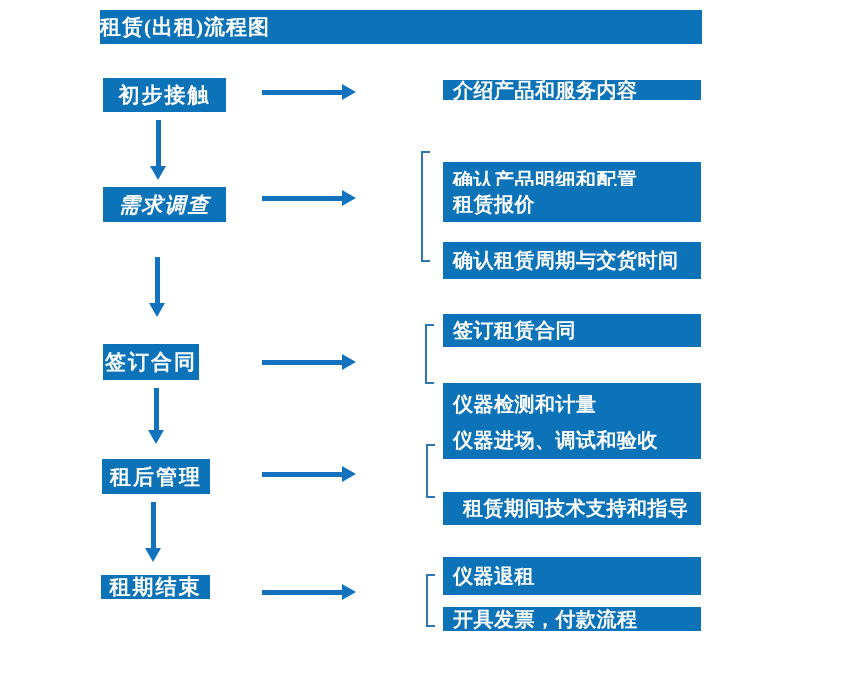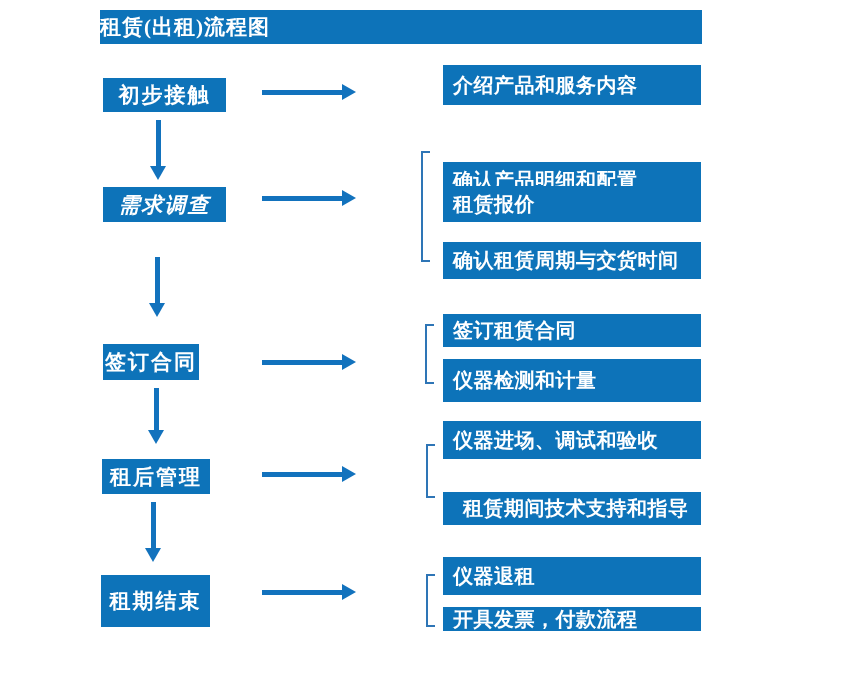--- a/index.html
+++ b/index.html
@@ -27,28 +27,28 @@
     position:absolute;background:var(--box-blue);color:var(--box-text);
     font-weight:bold;display:flex;align-items:center;box-sizing:border-box;
   }
   .lbox{justify-content:center;font-size:21px;letter-spacing:2px;}
   .rbox{left:443px;width:258px;padding-left:10px;font-size:20px;letter-spacing:0.5px;}
 
   .s1{left:103px;top:78px; width:123px;height:34px;}
   .s2{left:103px;top:187px;width:123px;height:35px;font-style:italic;}
   .s3{left:103px;top:344px;width:96px;height:36px;text-align:right;}
   .s4{left:102px;top:459px;width:108px;height:35px;}
-  .s5{left:101px;top:575px;width:109px;height:52px;}
+  .s5{left:101px;top:575px;width:109px;height:24px;}
 
-  .d1{top:65px; height:40px;}
+  .d1{top:80px; height:20px;}
   .d2{top:132px;height:37px;margin-top:30px;}
   .d3{top:186px;height:36px;}
   .d4{top:242px;height:37px;}
   .d5{top:314px;height:33px;}
-  .d6{top:359px;height:43px;}
+  .d6{top:383px;height:43px;}
   .d7{top:421px;height:38px;}
   .d8{top:492px;height:33px;padding-left:20px;}
   .d9{top:557px;height:38px;}
   .d10{top:607px;height:24px;}
 
   .harrow{position:absolute;left:262px;width:80px;height:5px;background:var(--arrow-blue);}
   .harrow::after{
     content:"";position:absolute;left:80px;top:-6px;width:0;height:0;
     border-left:14px solid var(--arrow-blue);
     border-top:8px solid transparent;border-bottom:8px solid transparent;

